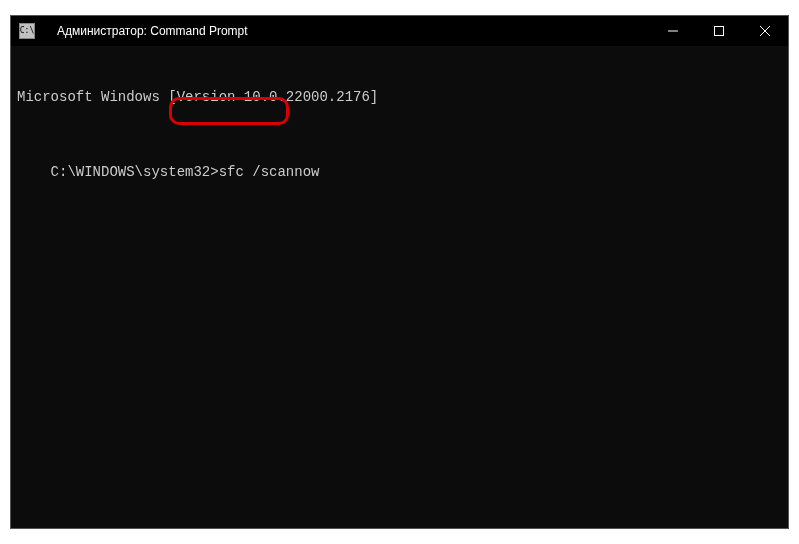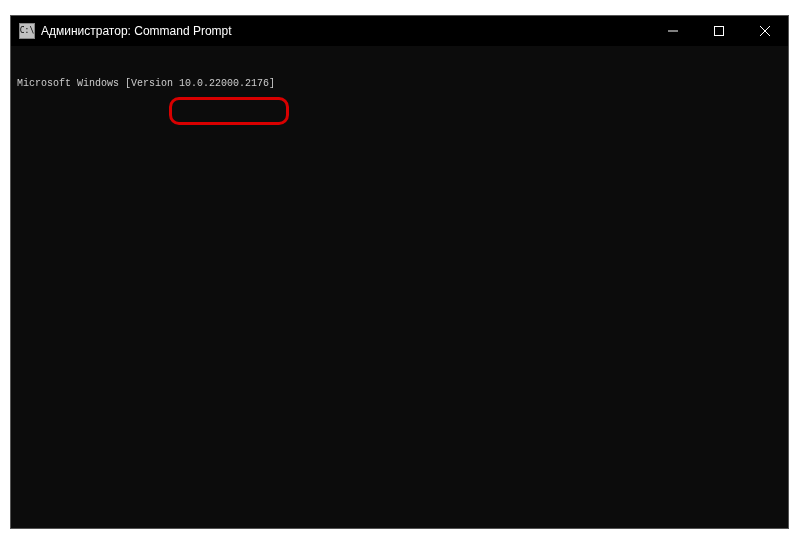--- a/index.html
+++ b/index.html
@@ -44,20 +44,21 @@
       align-items: center;
       justify-content: center;
       font-size: 8px;
       color: #000;
       font-family: monospace;
       line-height: 1;
     }
     .titlebar-title {
       flex: 1;
       white-space: nowrap;
+      margin-left: 16px;
     }
     .titlebar-buttons {
       display: flex;
       height: 100%;
     }
     .titlebar-btn {
       width: 46px;
       height: 100%;
       display: flex;
       align-items: center;
@@ -66,21 +67,21 @@
     }
     .titlebar-btn svg {
       width: 10px;
       height: 10px;
     }
     .terminal {
       flex: 1;
       background: #0c0c0c;
       color: #cccccc;
       font-family: Consolas, "Courier New", monospace;
-      font-size: 10px;
+      font-size: 14px;
       line-height: 1.35;
       padding: 4px 6px;
       position: relative;
       white-space: pre;
     }
     .terminal-line {
       white-space: pre;
     }
     .prompt-line {
       position: relative;
@@ -115,15 +116,16 @@
         <svg viewBox="0 0 10 10">
           <line x1="0" y1="0" x2="10" y2="10" stroke="#ffffff" stroke-width="1"></line>
           <line x1="10" y1="0" x2="0" y2="10" stroke="#ffffff" stroke-width="1"></line>
         </svg>
       </div>
     </div>
   </div>
   <div class="terminal">
     <div class="terminal-line">Microsoft Windows [Version 10.0.22000.2176]</div>
     <div class="terminal-line"></div>
+    <div class="prompt-line"><span>C:\WINDOWS\system32&gt;</span><span>sfc /scannow</span></div>
     <div class="highlight-box" style="left:158px; top:51px; width:120px; height:28px;"></div>
   </div>
 </div>
 
 </body></html>

